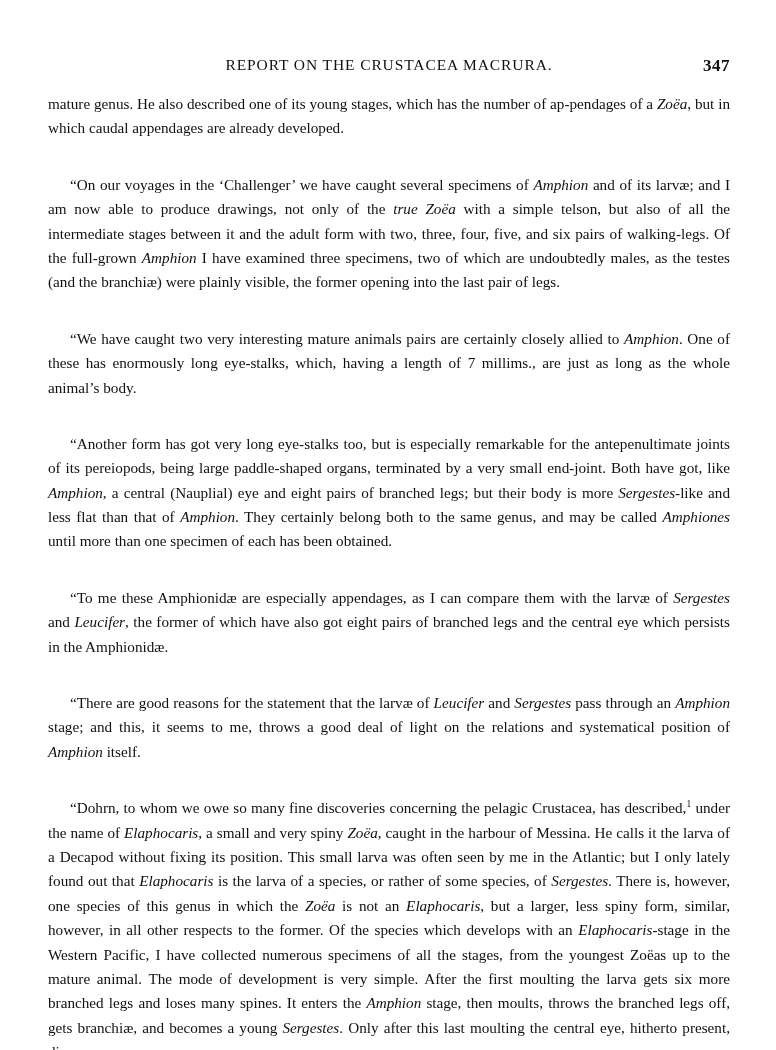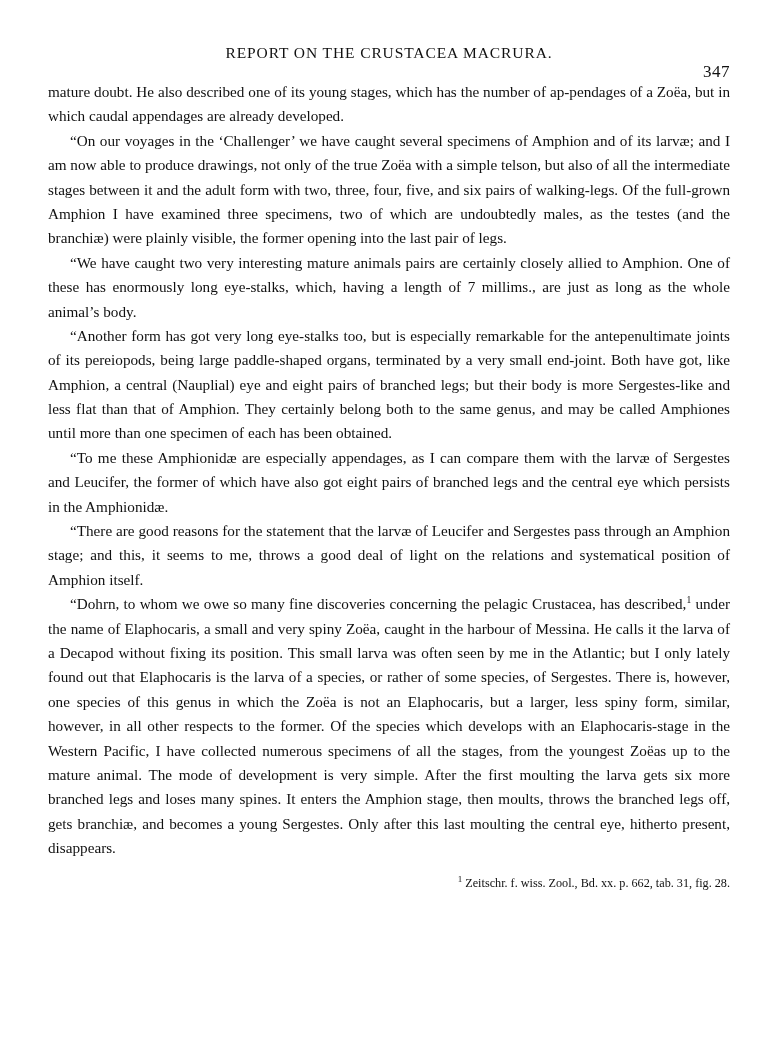--- a/index.html
+++ b/index.html
@@ -12,21 +12,21 @@
     height: 1050px;
     font-family: "Liberation Serif", "DejaVu Serif", serif;
     color: #101010;
     -webkit-font-smoothing: antialiased;
   }
   .page {
     position: relative;
     width: 776px;
     height: 1044px;
     box-sizing: border-box;
-    padding: 44px 46px 30px 48px;
+    padding: 56px 46px 30px 48px;
   }
   .header {
     display: flex;
     align-items: baseline;
     justify-content: center;
     position: relative;
     height: 26px;
     margin-bottom: 10px;
   }
   .running-head {
@@ -34,39 +34,39 @@
     letter-spacing: 0.9px;
     font-variant: small-caps;
     text-transform: uppercase;
     white-space: nowrap;
   }
   .folio {
     position: absolute;
     right: 0;
     top: 0;
     font-size: 17px;
-    font-weight: normal;
+    font-weight: bold;
     letter-spacing: 0.5px;
-    margin-top: 18px;
   }
   .body-text {
     font-size: 15.2px;
     line-height: 1.605;
     text-align: justify;
     text-justify: inter-word;
     hyphens: none;
   }
   .body-text p {
     margin: 0;
     text-indent: 0;
   }
   .body-text p.ind {
     text-indent: 22px;
+    margin-top: 32px;
   }
-  .it { }
+  .it { font-style: italic; }
   .footnote {
     margin-top: 12px;
     text-align: right;
     font-size: 12.2px;
     line-height: 1.4;
   }
   .footnote .fn-mark {
     vertical-align: super;
     font-size: 9px;
   }
@@ -80,21 +80,21 @@
 <body>
 
 <div class="page">
 
   <div class="header">
     <div class="running-head">REPORT ON THE CRUSTACEA MACRURA.</div>
     <div class="folio">347</div>
   </div>
 
   <div class="body-text" id="body-text">
-      <p class=""><span>mature doubt.   He also described one of its young stages, which has the number of ap-pendages of a </span><span class="it">Zoëa</span><span>, but in which caudal appendages are already developed.</span></p>
+      <p class=""><span>mature genus.   He also described one of its young stages, which has the number of ap-pendages of a </span><span class="it">Zoëa</span><span>, but in which caudal appendages are already developed.</span></p>
       <p class="ind"><span>“On our voyages in the ‘Challenger’ we have caught several specimens of </span><span class="it">Amphion</span><span> and of its larvæ; and I am now able to produce drawings, not only of the </span><span class="it">true Zoëa</span><span> with a simple telson, but also of all the intermediate stages between it and the adult form with two, three, four, five, and six pairs of walking-legs.   Of the full-grown </span><span class="it">Amphion</span><span> I have examined three specimens, two of which are undoubtedly males, as the testes (and the branchiæ) were plainly visible, the former opening into the last pair of legs.</span></p>
       <p class="ind"><span>“We have caught two very interesting mature animals pairs are certainly closely allied to </span><span class="it">Amphion</span><span>.   One of these has enormously long eye-stalks, which, having a length of 7 millims., are just as long as the whole animal’s body.</span></p>
       <p class="ind"><span>“Another form has got very long eye-stalks too, but is especially remarkable for the antepenultimate joints of its pereiopods, being large paddle-shaped organs, terminated by a very small end-joint.   Both have got, like </span><span class="it">Amphion</span><span>, a central (Nauplial) eye and eight pairs of branched legs; but their body is more </span><span class="it">Sergestes</span><span>-like and less flat than that of </span><span class="it">Amphion</span><span>.   They certainly belong both to the same genus, and may be called </span><span class="it">Amphiones</span><span> until more than one specimen of each has been obtained.</span></p>
       <p class="ind"><span>“To me these Amphionidæ are especially appendages, as I can compare them with the larvæ of </span><span class="it">Sergestes</span><span> and </span><span class="it">Leucifer</span><span>, the former of which have also got eight pairs of branched legs and the central eye which persists in the Amphionidæ.</span></p>
       <p class="ind"><span>“There are good reasons for the statement that the larvæ of </span><span class="it">Leucifer</span><span> and </span><span class="it">Sergestes</span><span> pass through an </span><span class="it">Amphion</span><span> stage; and this, it seems to me, throws a good deal of light on the relations and systematical position of </span><span class="it">Amphion</span><span> itself.</span></p>
       <p class="ind"><span>“Dohrn, to whom we owe so many fine discoveries concerning the pelagic Crustacea, has described,</span><sup class="fnref">1</sup><span> under the name of </span><span class="it">Elaphocaris</span><span>, a small and very spiny </span><span class="it">Zoëa</span><span>, caught in the harbour of Messina.   He calls it the larva of a Decapod without fixing its position. This small larva was often seen by me in the Atlantic; but I only lately found out that </span><span class="it">Elaphocaris</span><span> is the larva of a species, or rather of some species, of </span><span class="it">Sergestes</span><span>.   There is, however, one species of this genus in which the </span><span class="it">Zoëa</span><span> is not an </span><span class="it">Elaphocaris</span><span>, but a larger, less spiny form, similar, however, in all other respects to the former.   Of the species which develops with an </span><span class="it">Elaphocaris</span><span>-stage in the Western Pacific, I have collected numerous specimens of all the stages, from the youngest Zoëas up to the mature animal. The mode of development is very simple.   After the first moulting the larva gets six more branched legs and loses many spines.   It enters the </span><span class="it">Amphion</span><span> stage, then moults, throws the branched legs off, gets branchiæ, and becomes a young </span><span class="it">Sergestes</span><span>. Only after this last moulting the central eye, hitherto present, disappears.</span></p>
     </div>
 
   <div class="footnote">
     <span class="fn-mark">1</span>

